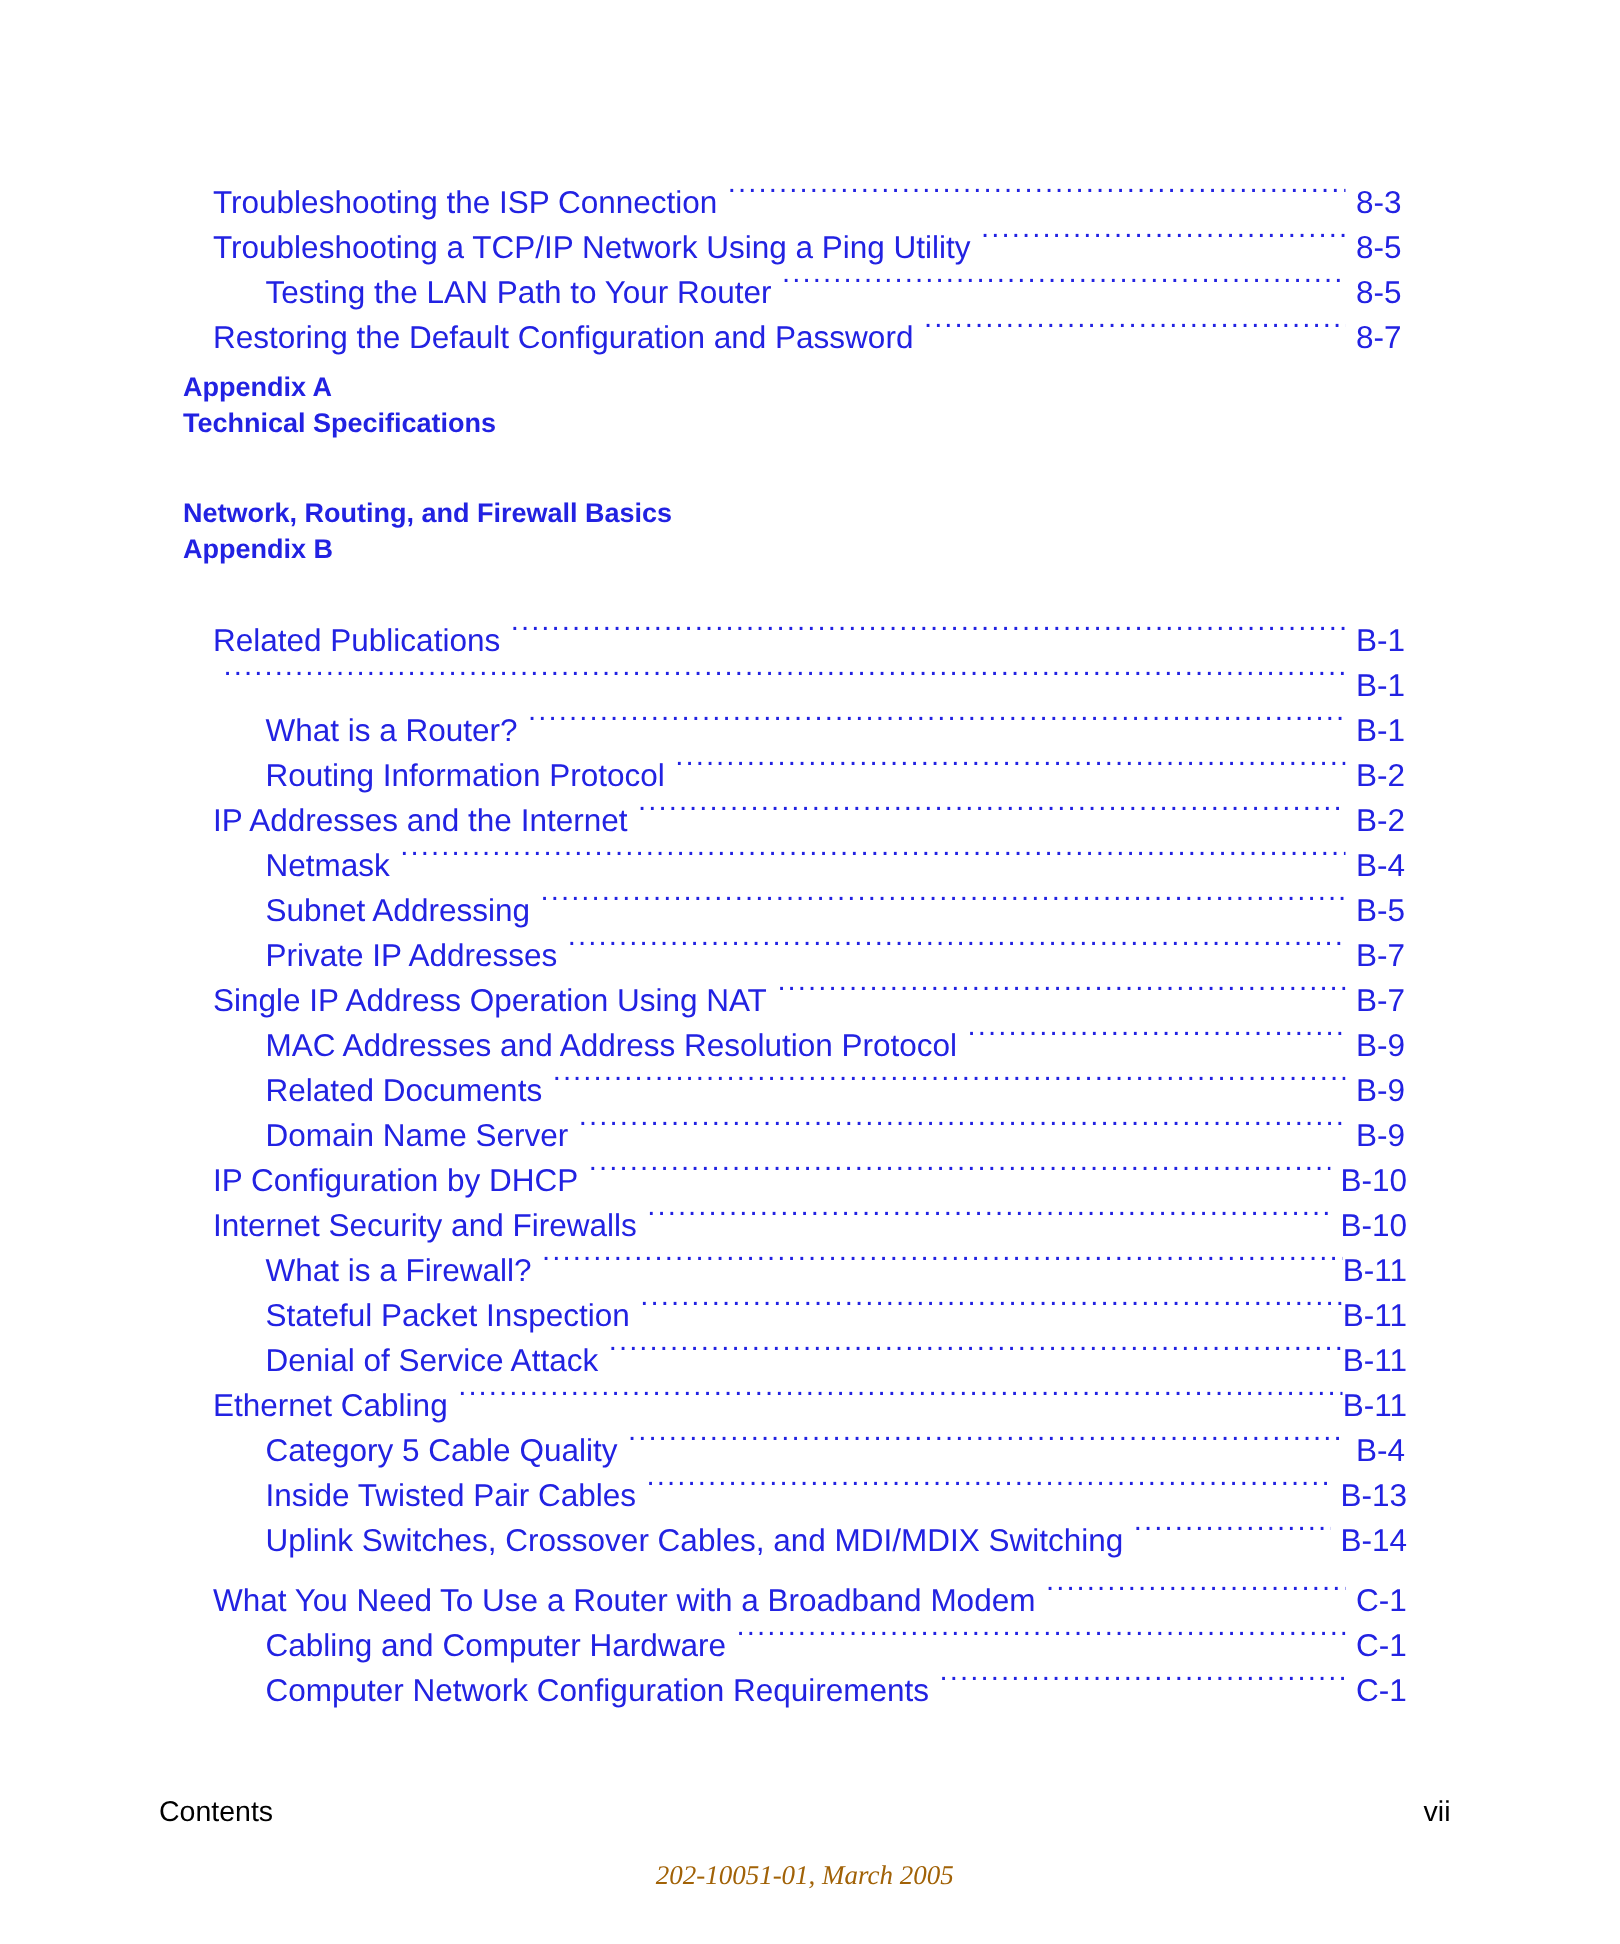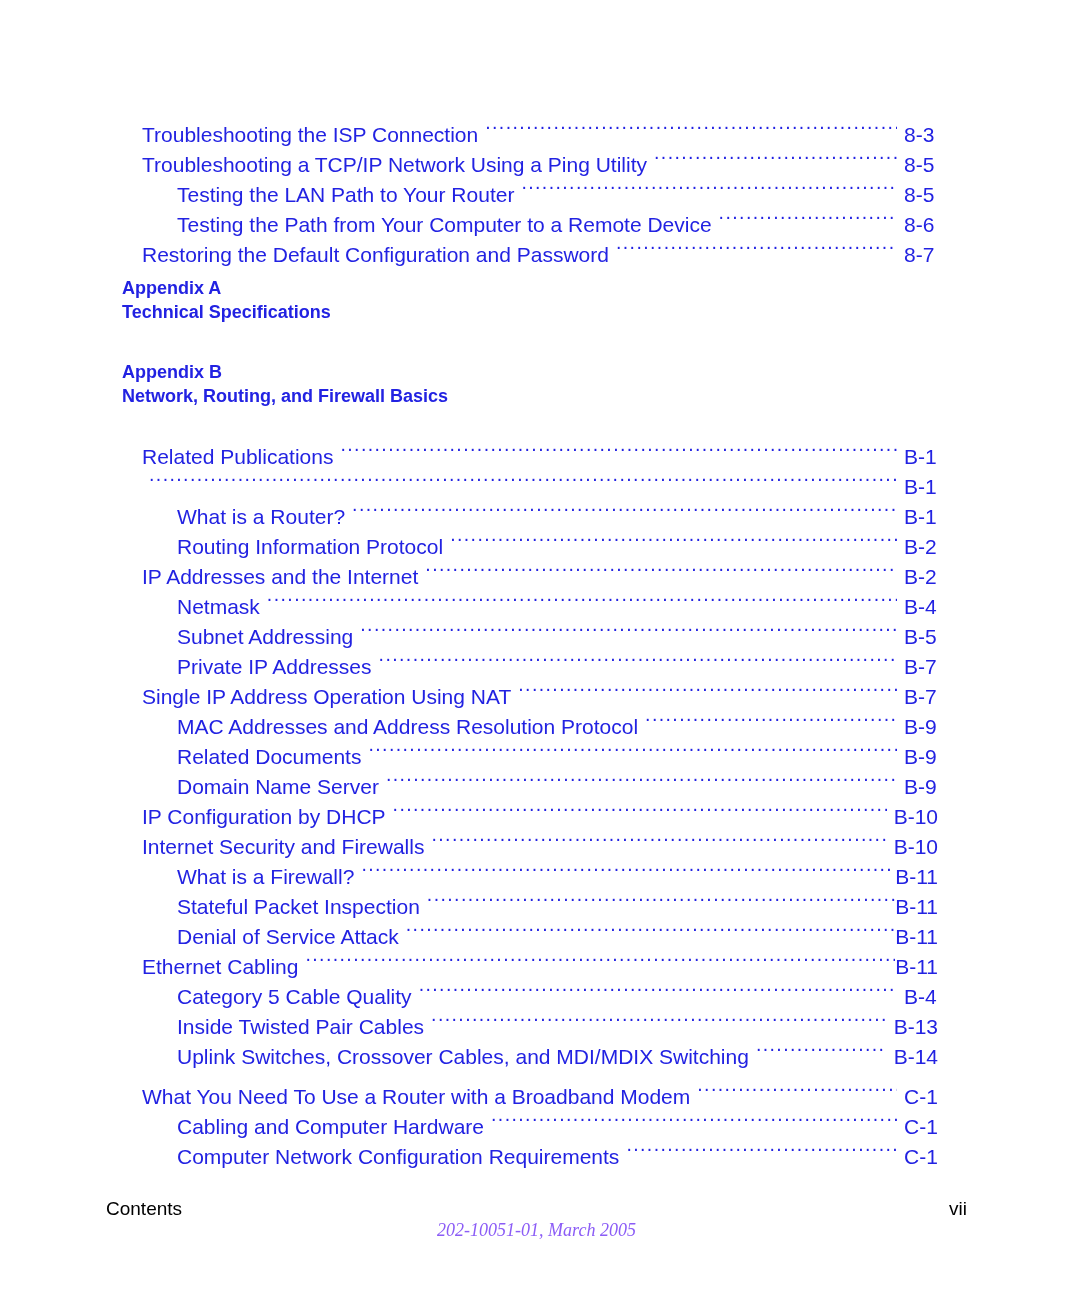--- a/index.html
+++ b/index.html
@@ -96,21 +96,22 @@
     display: flex;
     justify-content: space-between;
     align-items: baseline;
     font-size: 19px;
   }
   .footer-center {
     text-align: center;
     font-family: "Liberation Serif", serif;
     font-style: italic;
     font-size: 18px;
-    color: #8b5cf6;
+    margin-top: 20px;
+    color: #a16207;
   }
 </style>
 </head>
 <body>
 
 <div class="page">
 
   <div class="toc" id="toc-root">
       <div class="entry lvl1 gapbefore gapafter">
         <span class="title">Troubleshooting the ISP Connection</span>
@@ -120,38 +121,33 @@
       <div class="entry lvl1 gapbefore gapafter">
         <span class="title">Troubleshooting a TCP/IP Network Using a Ping Utility</span>
         <span class="leader"></span>
         <span class="pageno">8-5</span>
       </div>
       <div class="entry lvl2 gapbefore gapafter">
         <span class="title">Testing the LAN Path to Your Router</span>
         <span class="leader"></span>
         <span class="pageno">8-5</span>
       </div>
-      <div class="entry lvl2 gapbefore gapafter">
-        <span class="title">Testing the Path from Your Computer to a Remote Device</span>
-        <span class="leader"></span>
-        <span class="pageno">8-6</span>
-      </div>
       <div class="entry lvl1 gapbefore gapafter">
         <span class="title">Restoring the Default Configuration and Password</span>
         <span class="leader"></span>
         <span class="pageno">8-7</span>
       </div>
       <div class="apx-block first">
         <div class="apx apx-label">Appendix A</div>
         <div class="apx apx-title">Technical Specifications</div>
       </div>
       <div class="apx-after-gap"></div>
       <div class="apx-block spaced">
+        <div class="apx apx-title">Network, Routing, and Firewall Basics</div>
         <div class="apx apx-label">Appendix B</div>
-        <div class="apx apx-title">Network, Routing, and Firewall Basics</div>
       </div>
       <div class="apx-after-gap"></div>
       <div class="entry lvl1 gapbefore gapafter">
         <span class="title">Related Publications</span>
         <span class="leader"></span>
         <span class="pageno">B-1</span>
       </div>
       <div class="entry lvl1 gapbefore gapafter">
         <span class="leader"></span>
         <span class="pageno">B-1</span>

